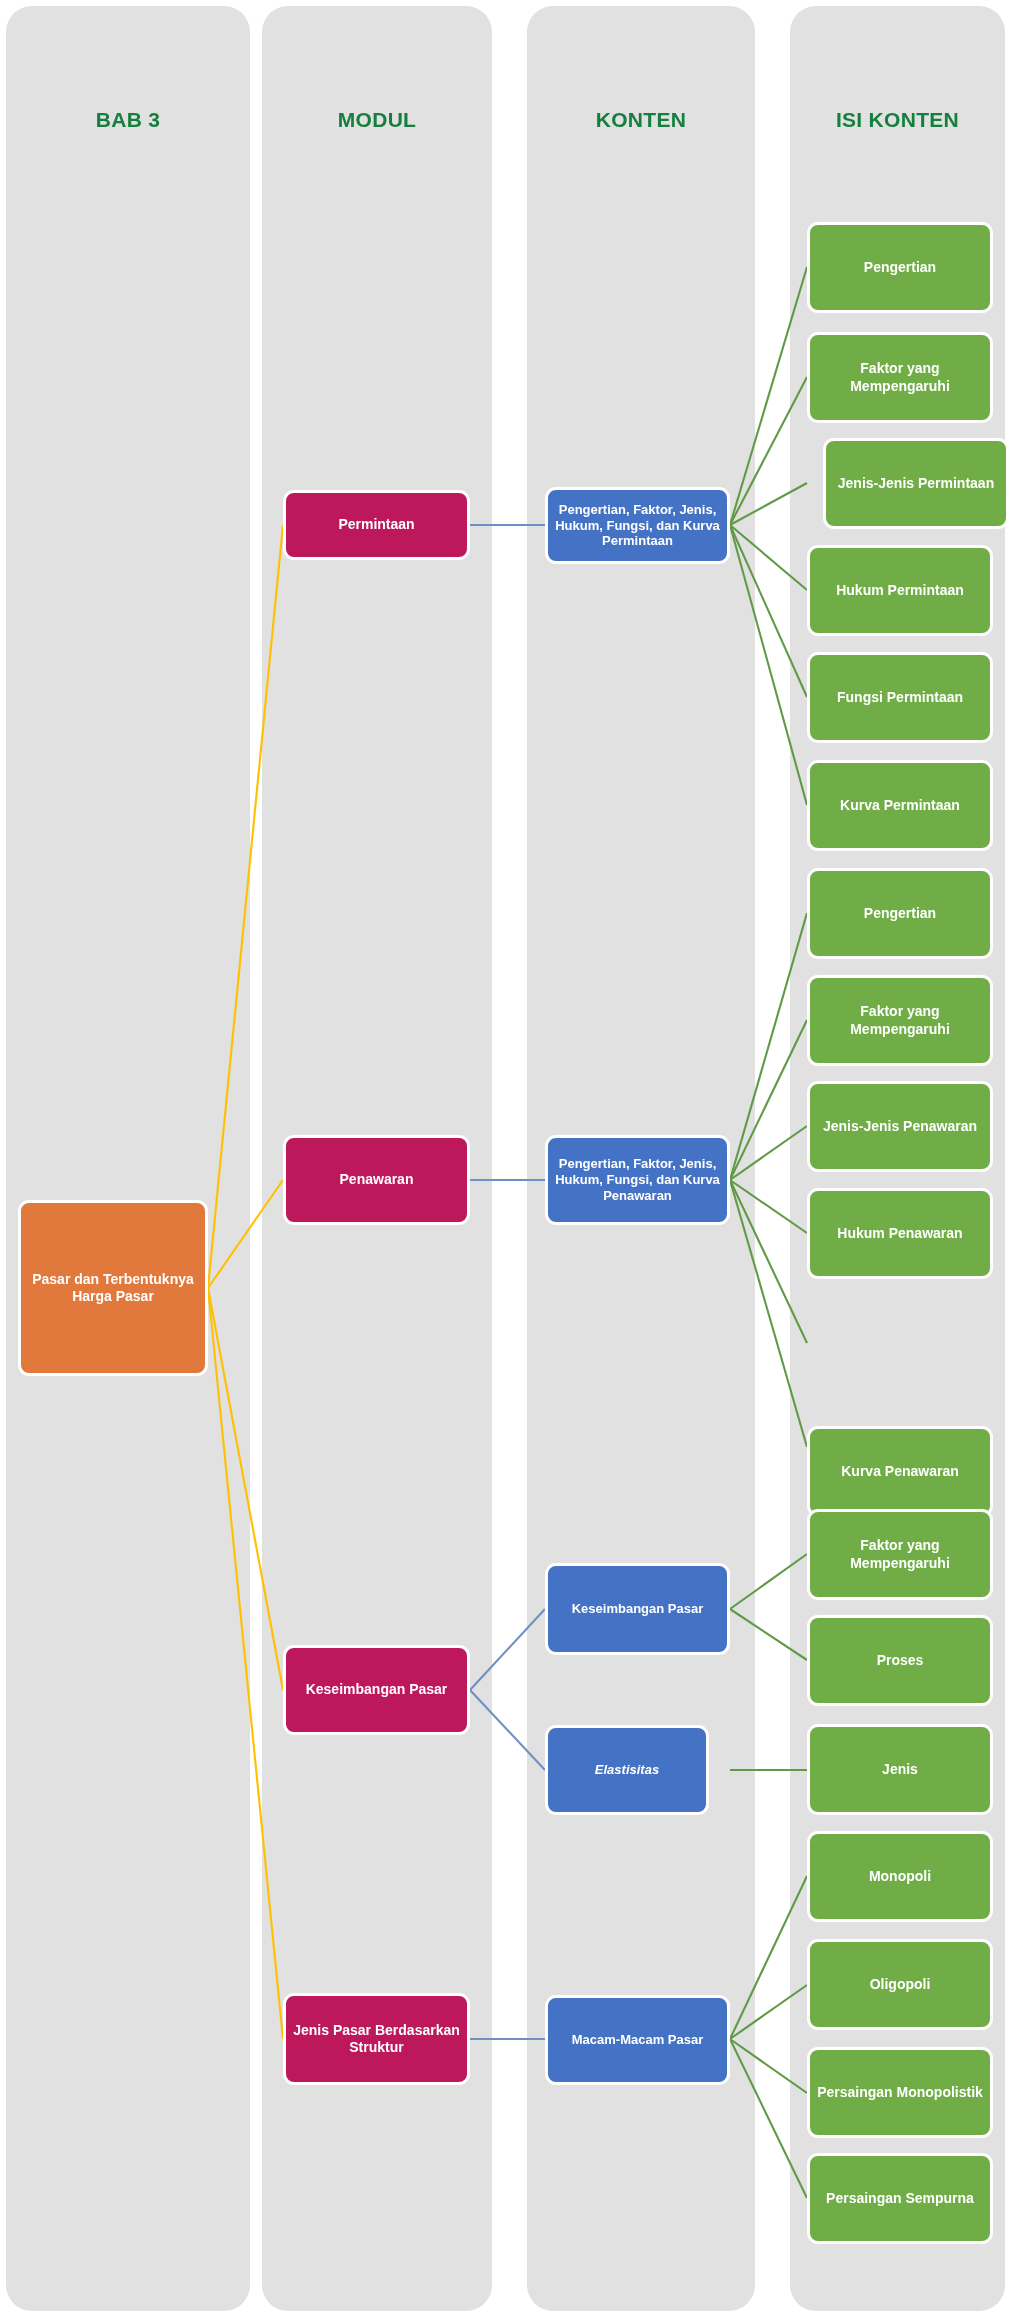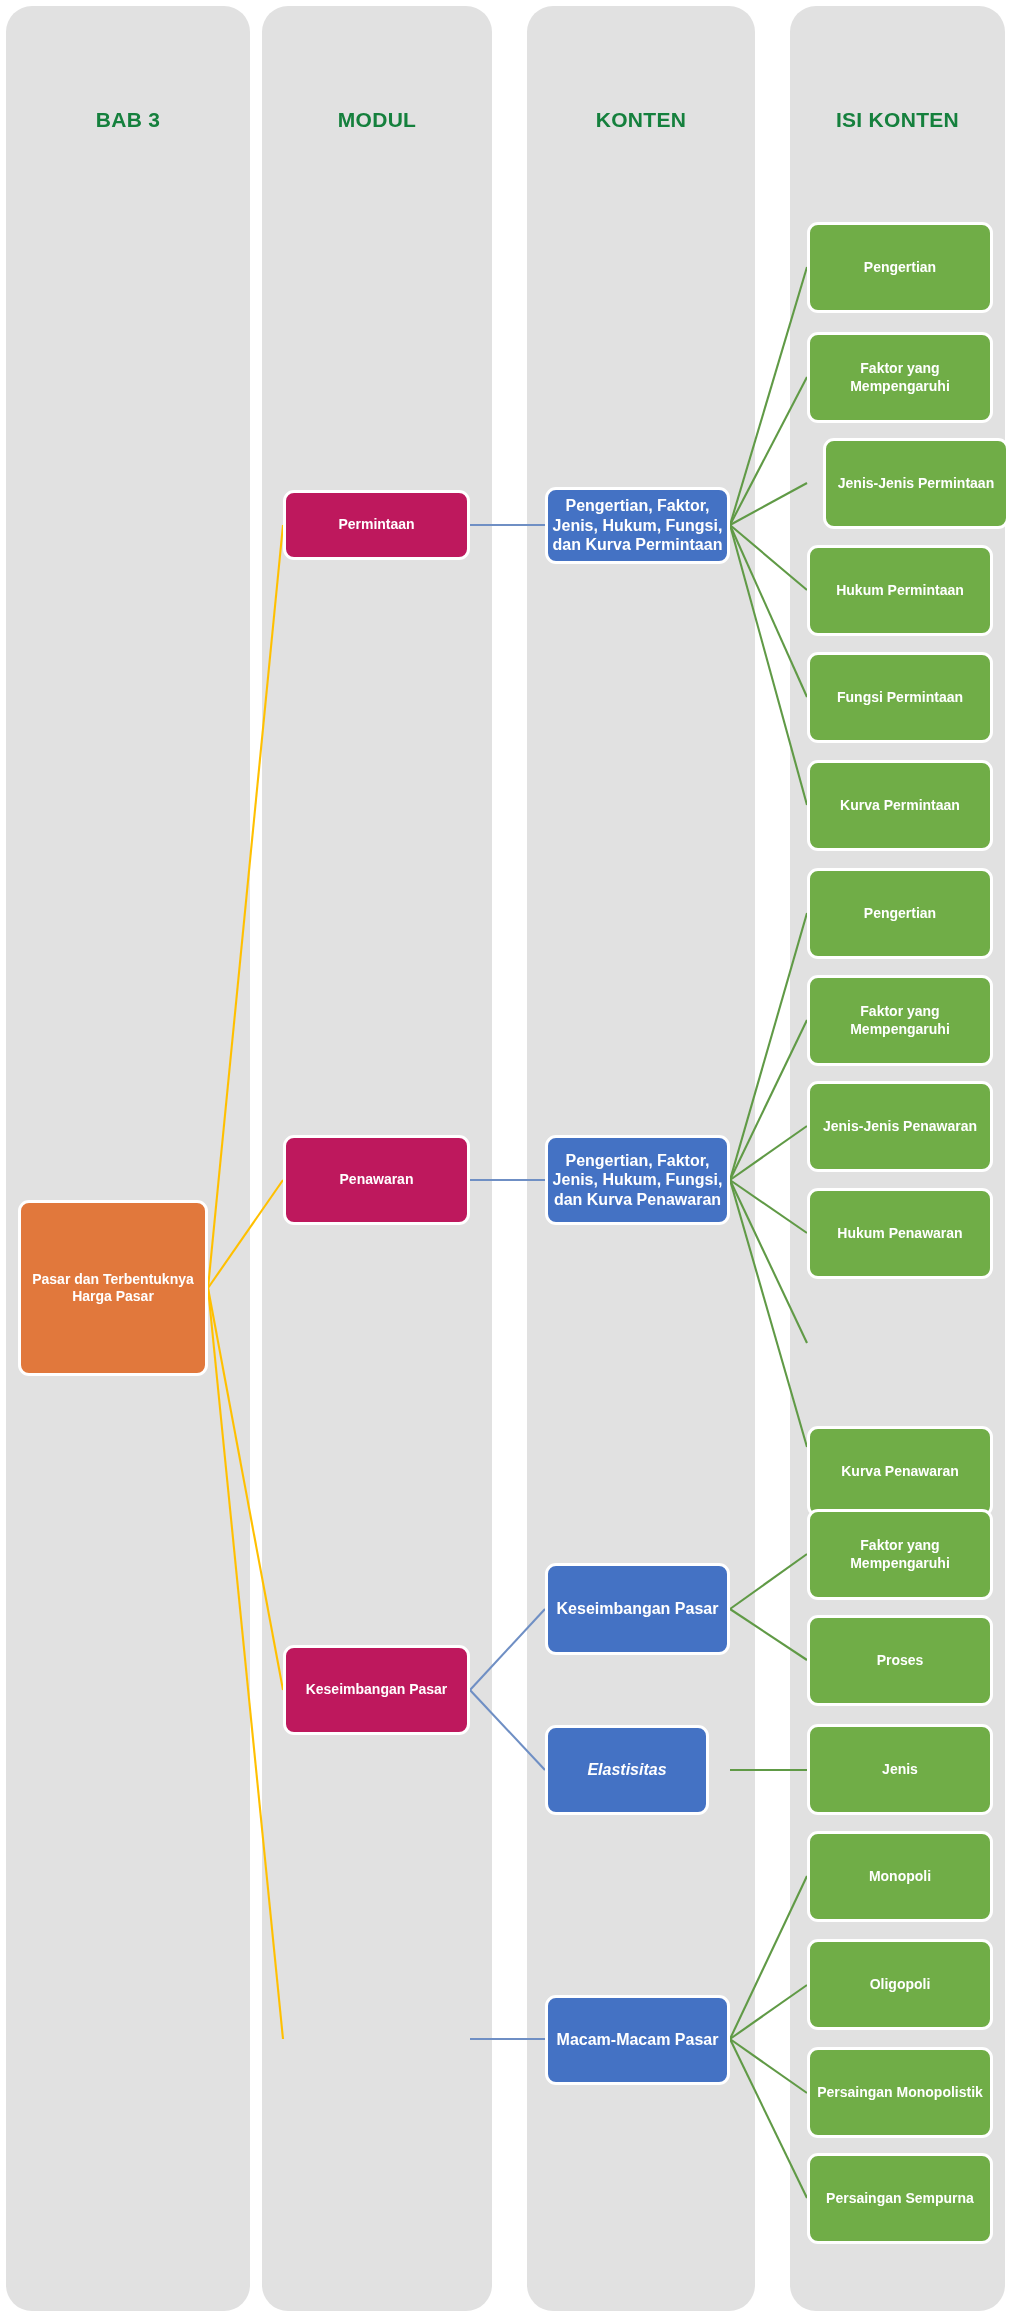--- a/index.html
+++ b/index.html
@@ -57,21 +57,21 @@
   .node-root {
     background: #e1783c;
     font-size: 14px;
   }
   .node-modul {
     background: #be185d;
     font-size: 14px;
   }
   .node-konten {
     background: #4472c4;
-    font-size: 16px;
+    font-size: 13px;
   }
   .node-isi {
     background: #70ad47;
     font-size: 14px;
   }
 </style>
 </head>
 <body>
 
 <div id="canvas">
@@ -125,20 +125,21 @@
       <line x1="730" y1="2039" x2="807" y2="2093"></line>
       <line x1="730" y1="2039" x2="807" y2="2198"></line>
     </g>
   </svg>
 
   <div class="node node-root" style="left:18px; top:1200px; width:190px; height:176px;">Pasar dan Terbentuknya Harga Pasar</div>
 
   <div class="node node-modul" style="left:283px; top:490px; width:187px; height:70px;">Permintaan</div>
   <div class="node node-modul" style="left:283px; top:1135px; width:187px; height:90px;">Penawaran</div>
   <div class="node node-modul" style="left:283px; top:1645px; width:187px; height:90px;">Keseimbangan Pasar</div>
+  <div class="node node-modul" style="left:283px; top:1993px; width:187px; height:92px;">Jenis Pasar Berdasarkan Struktur</div>
 
   <div class="node node-konten" style="left:545px; top:487px; width:185px; height:77px;">Pengertian, Faktor, Jenis, Hukum, Fungsi, dan Kurva Permintaan</div>
   <div class="node node-konten" style="left:545px; top:1135px; width:185px; height:90px;">Pengertian, Faktor, Jenis, Hukum, Fungsi, dan Kurva Penawaran</div>
   <div class="node node-konten" style="left:545px; top:1563px; width:185px; height:92px;">Keseimbangan Pasar</div>
   <div class="node node-konten" style="left:545px; top:1725px; width:164px; height:90px;font-style:italic;">Elastisitas</div>
   <div class="node node-konten" style="left:545px; top:1995px; width:185px; height:90px;">Macam-Macam Pasar</div>
 
   <div class="node node-isi" style="left:807px; top:222px; width:186px; height:91px;">Pengertian</div>
   <div class="node node-isi" style="left:807px; top:332px; width:186px; height:91px;">Faktor yang Mempengaruhi</div>
   <div class="node node-isi" style="left:807px; top:438px; width:186px; height:91px;margin-left:16px;">Jenis-Jenis Permintaan</div>

